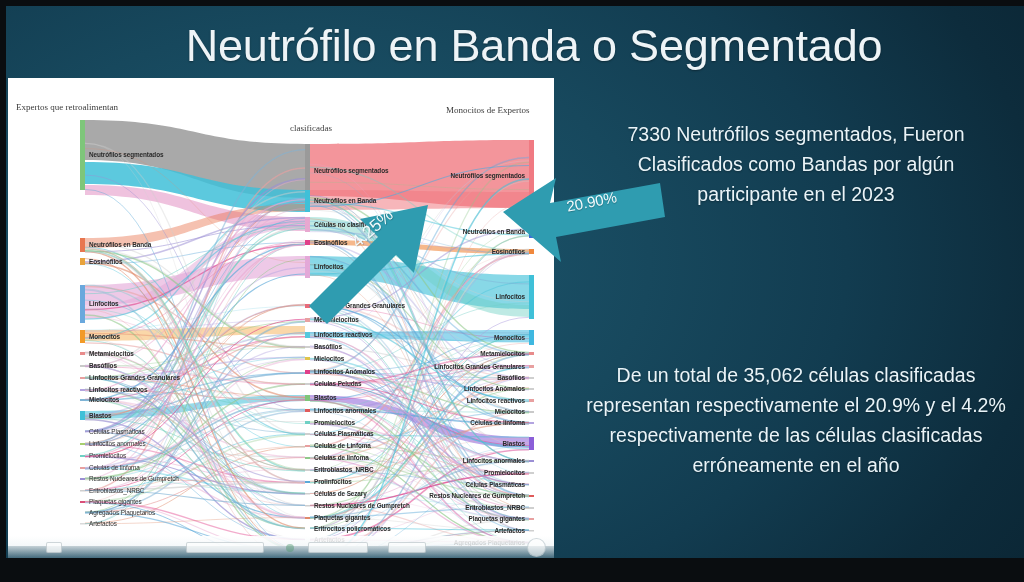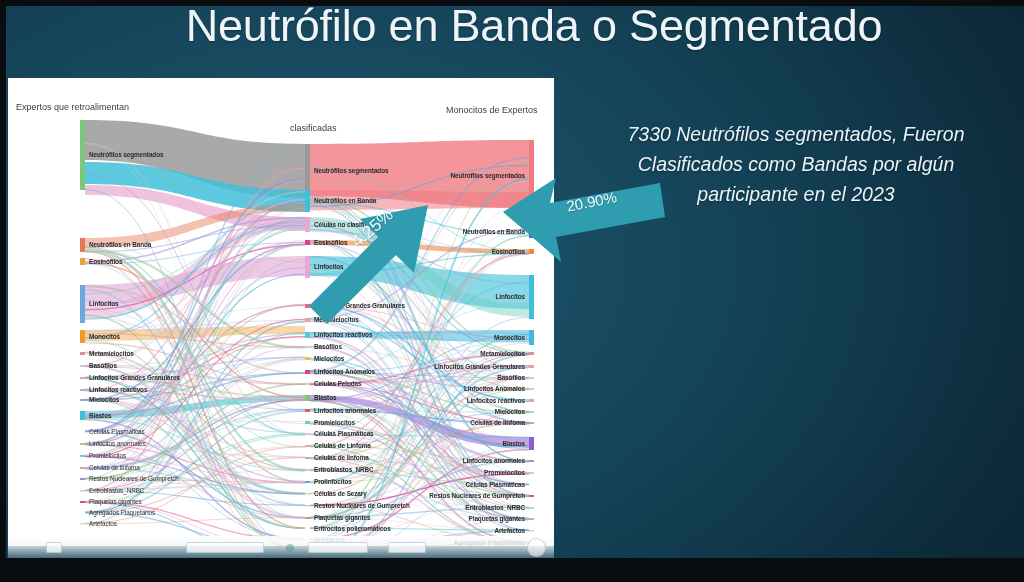--- a/index.html
+++ b/index.html
@@ -17,21 +17,21 @@
     overflow:hidden;
   }
   
   .bar-top { position:absolute; left:0; top:0; width:1024px; height:6px; background:#0a0d10; }
   .bar-bottom { position:absolute; left:0; bottom:0; width:1024px; height:24px; background:#0a0d10; }
   .bar-left { position:absolute; left:0; top:0; width:6px; height:582px; background:#0a0d10; }
 
   
   #title {
     position:absolute;
-    left:0; top:0;
+    left:0; top:20px;
     width:1024px;
     text-align:center;
     font-family:"Liberation Sans", sans-serif;
     font-size:45px;
     font-weight:400;
     letter-spacing:-0.2px;
     color:#eef4f7;
     text-shadow:0 1px 2px rgba(0,0,0,0.35);
     white-space:nowrap;
     padding-left:44px;
@@ -42,21 +42,21 @@
     position:absolute;
     left:8px; top:78px;
     width:546px; height:468px;
     background:#ffffff;
     overflow:hidden;
   }
   .col-header {
     position:absolute;
     font-size:9px;
     color:#3c3c3c;
-    font-family:Liberation Sans, sans-serif;
+    font-family:Liberation Serif, serif;
     white-space:nowrap;
   }
   #hdr-left  { left:8px;  top:24px; }
   #hdr-mid   { left:282px; top:45px; }
   #hdr-right { left:438px; top:27px; }
 
   svg#sankey-svg { position:absolute; left:0; top:0; width:546px; height:468px; }
 
   .nlabel {
     position:absolute;
@@ -122,21 +122,21 @@
     position:absolute;
     width:420px;
     left:586px;
     text-align:center;
     color:#eaf4f8;
     font-family:"Liberation Sans", sans-serif;
     font-size:19.5px;
     line-height:30px;
     text-shadow:0 1px 2px rgba(0,0,0,0.30);
   }
-  #para1 { top:119px;font-style:italic; }
+  #para1 { top:119px; }
   #para2 { top:241px; }
   #para3 { top:360px; }
 </style>
 </head>
 <body>
 
 <div id="slide">
 
   <div class="bar-top"></div>
   <div class="bar-left"></div>
@@ -642,15 +642,16 @@
 
     <g>
       <polygon fill="#2f9cb0" points="503,212 556,178 550,203 660,183 665,217 556,237 561,262"></polygon>
     </g>
   </svg>
 
   <div class="arr-label" id="lbl-425">4.25%</div>
   <div class="arr-label" id="lbl-2090">20.90%</div>
 
   <div class="rtext" id="para1">7330 Neutrófilos segmentados, Fueron Clasificados como Bandas por algún participante en el 2023</div>
+  <div class="rtext" id="para3">De un total de 35,062 células clasificadas representan respectivamente  el 20.9% y el 4.2% respectivamente de las células clasificadas erróneamente en el año</div>
 
   <div class="bar-bottom"></div>
 </div>
 
 </body></html>

